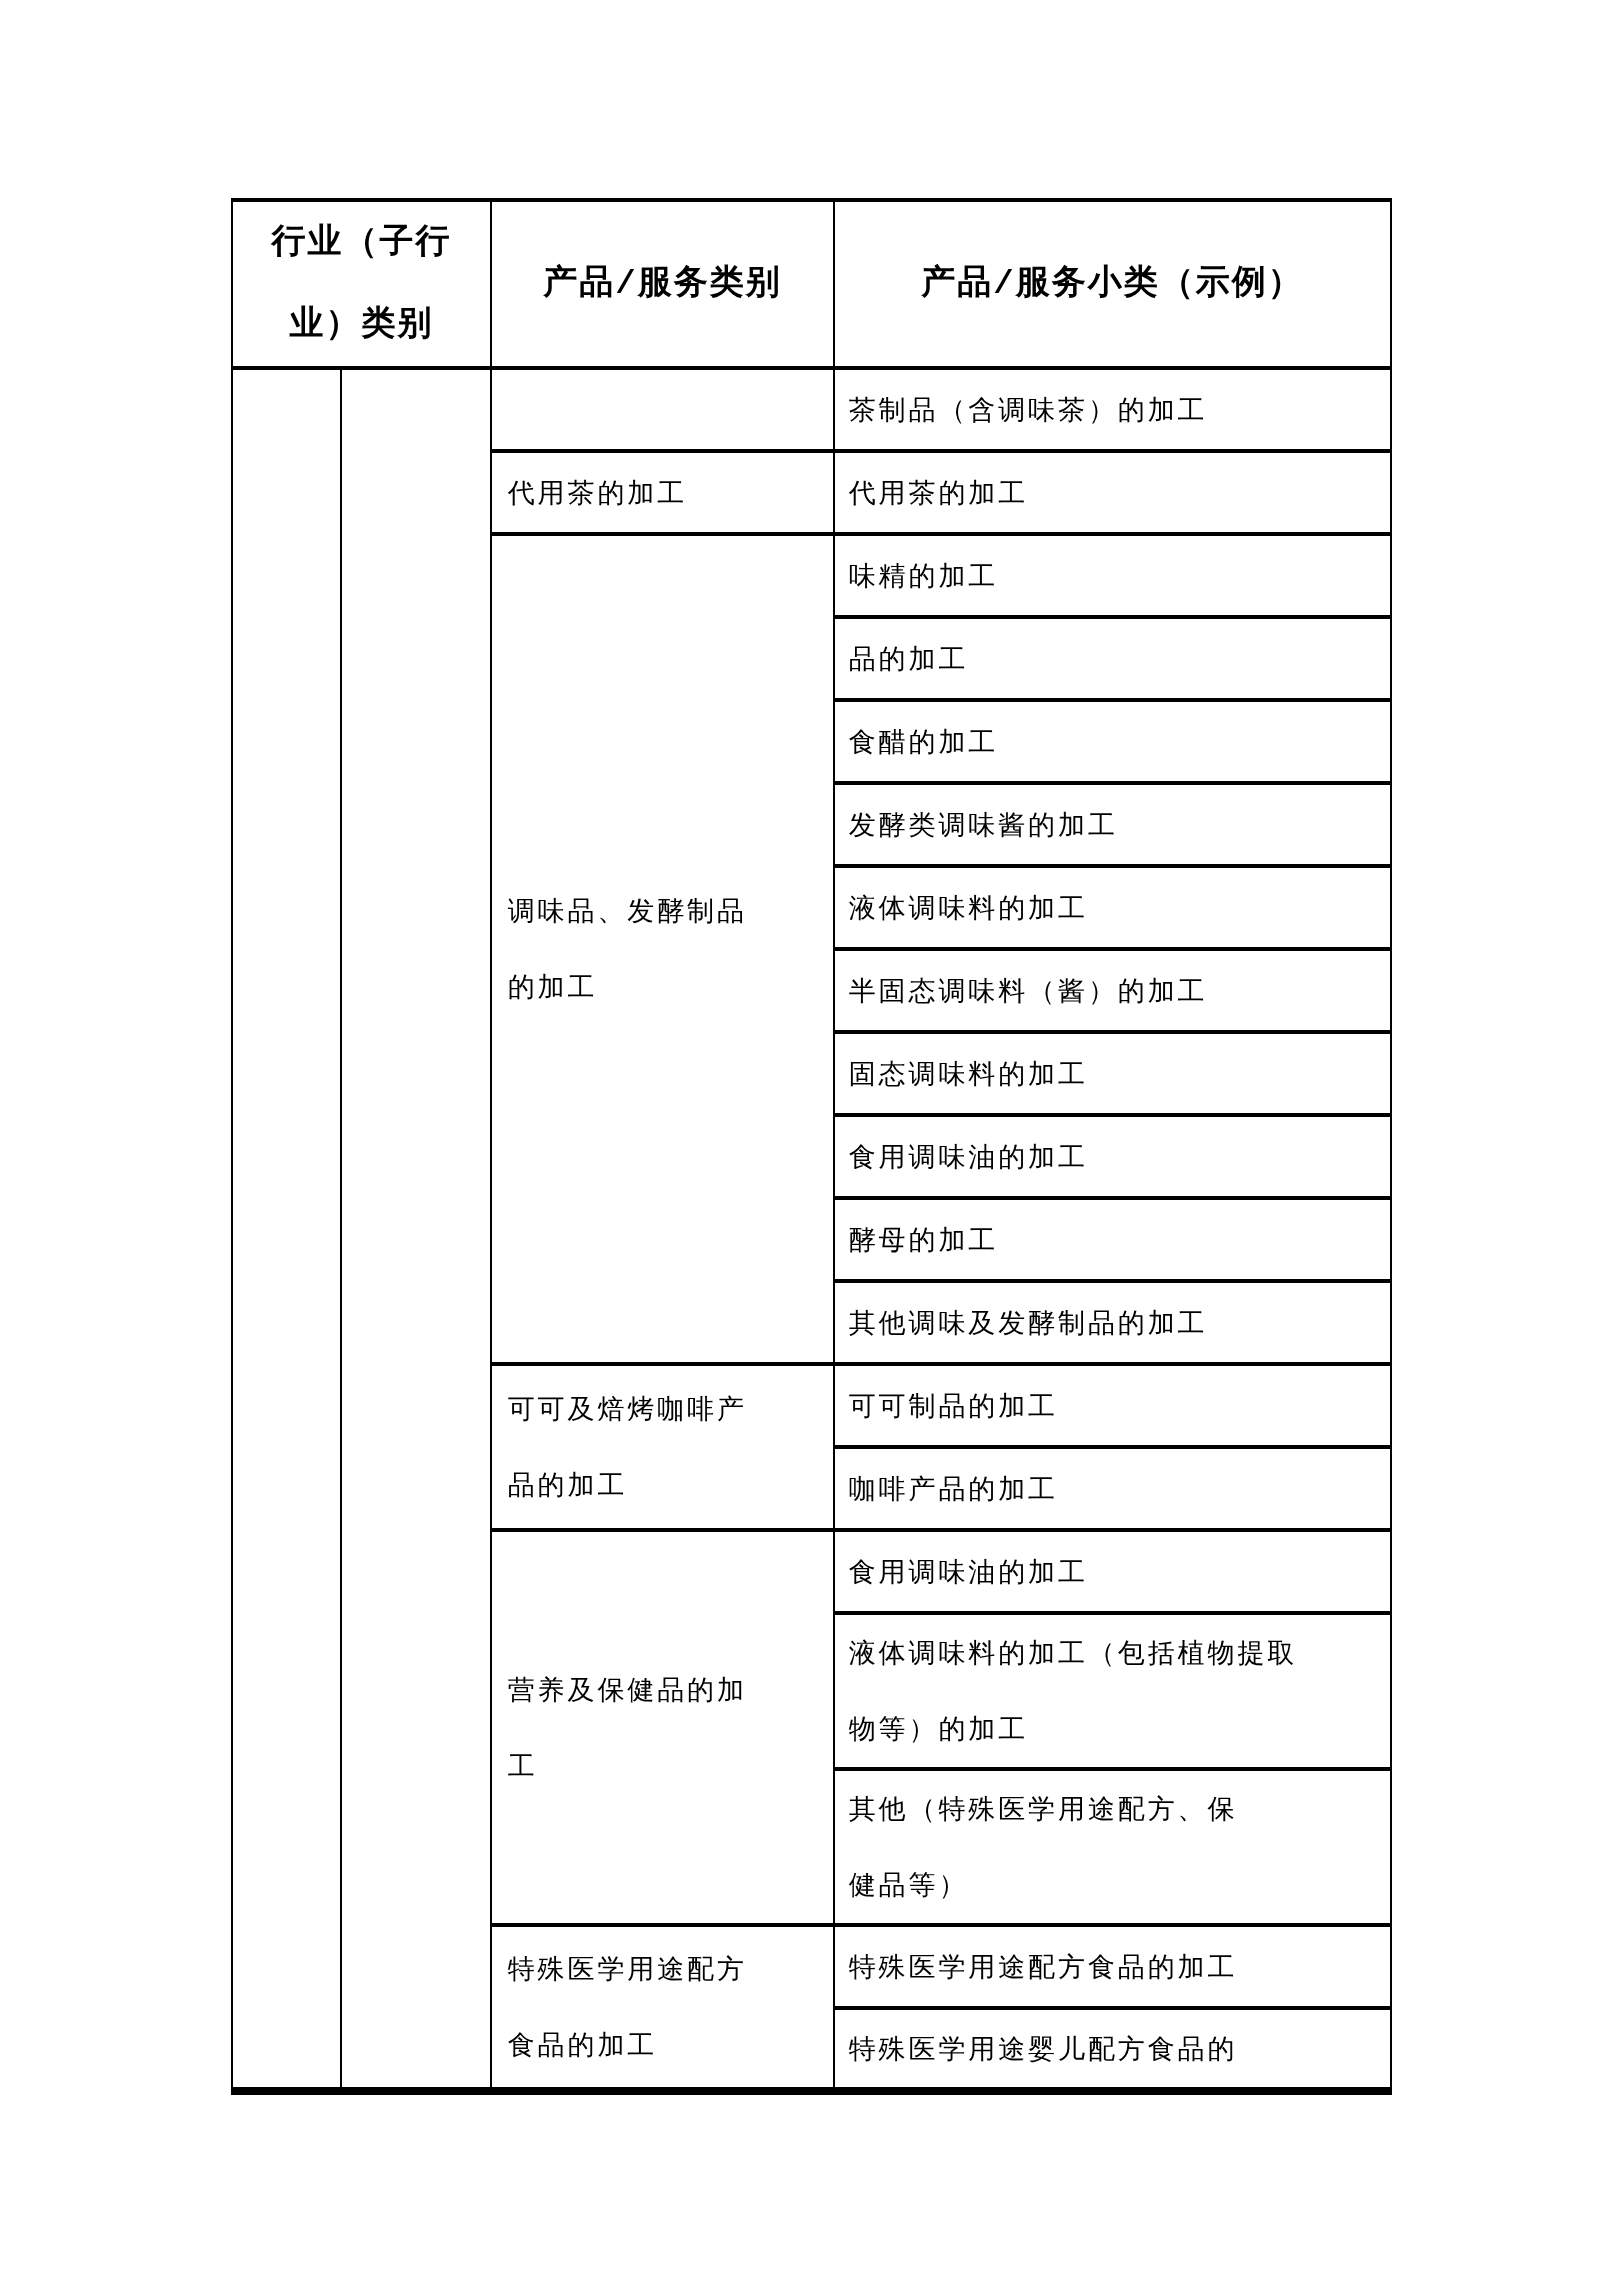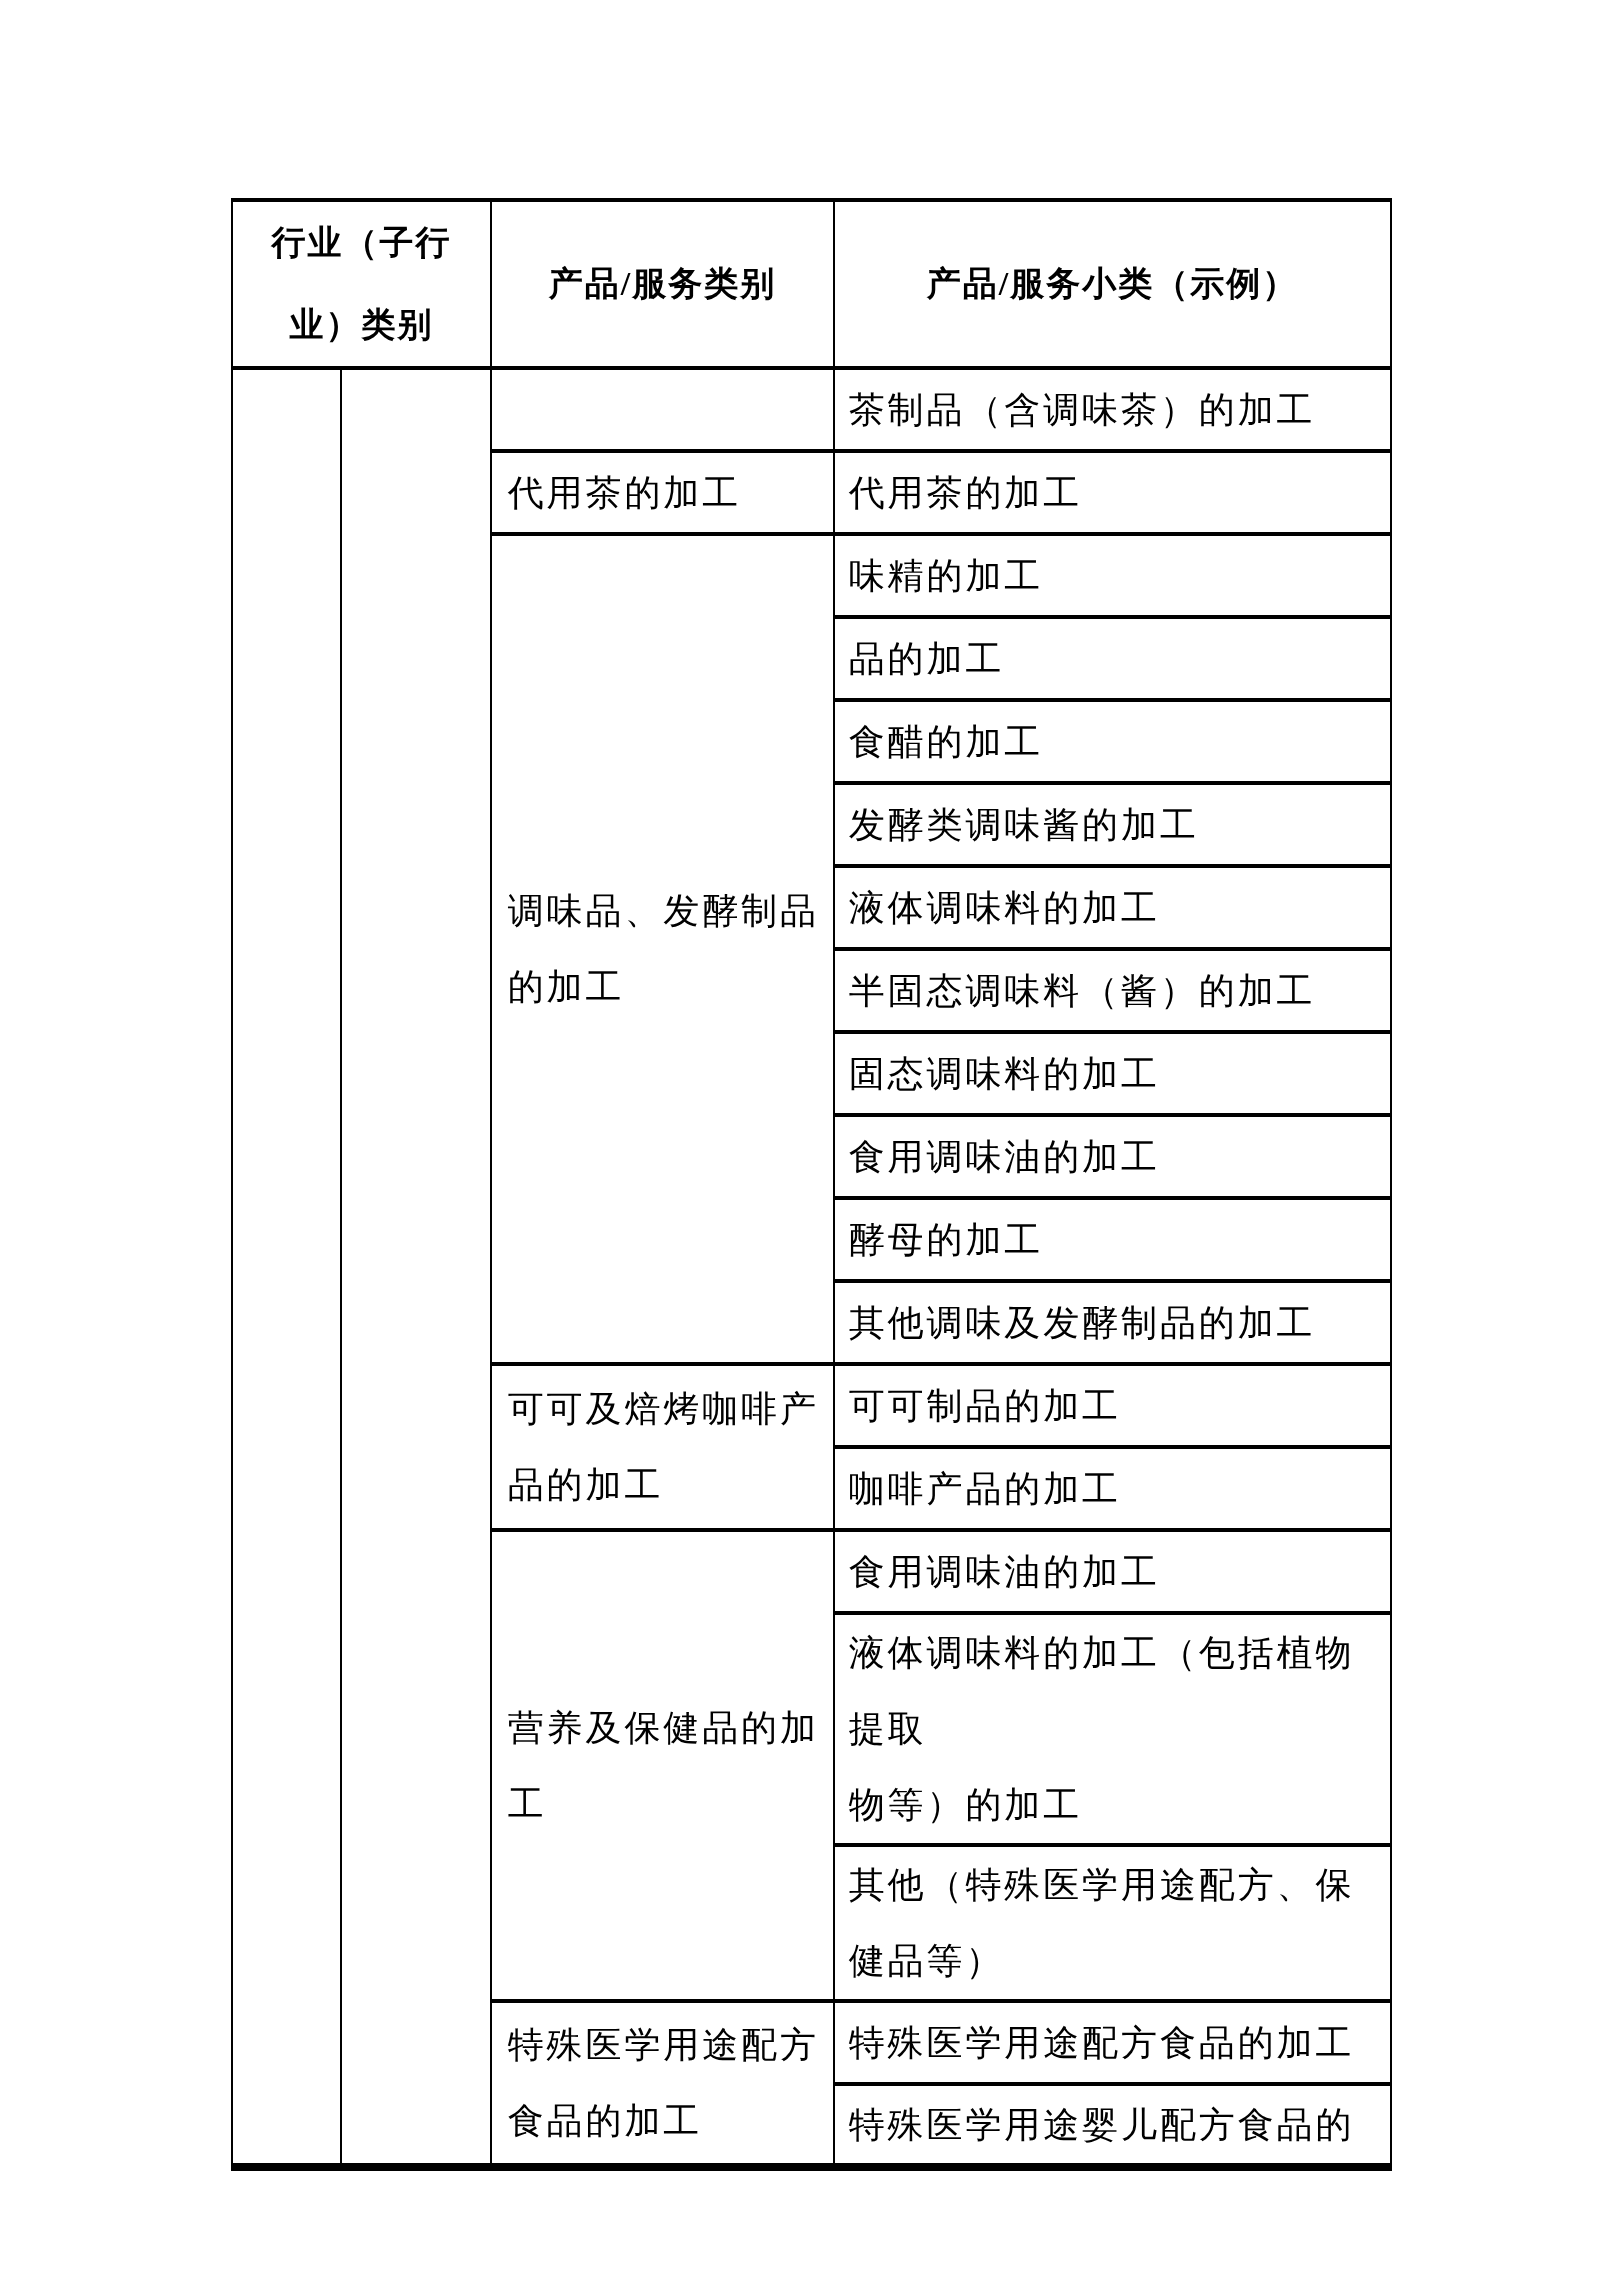--- a/index.html
+++ b/index.html
@@ -38,23 +38,24 @@
   }
   .doc-table tr{height:83px;}
   .doc-table tr.header-row{height:160px;}
   .doc-table tr.tall{height:152px;}
   th{
     font-size:34px;
     font-weight:bold;
     text-align:center;
     letter-spacing:2px;
     line-height:82px;
+    font-family:Liberation Mono, monospace;
   }
   td{
-    font-size:36px;
+    font-size:27px;
     font-weight:normal;
     letter-spacing:2.9px;
     line-height:76px;
     text-align:left;
   }
   td.cat{padding-left:15.7px;padding-right:5.9px;}
   td.sub{padding-left:13.7px;padding-right:9.8px;}
   .cell-text{white-space:pre-line;}
 </style>
 </head>

